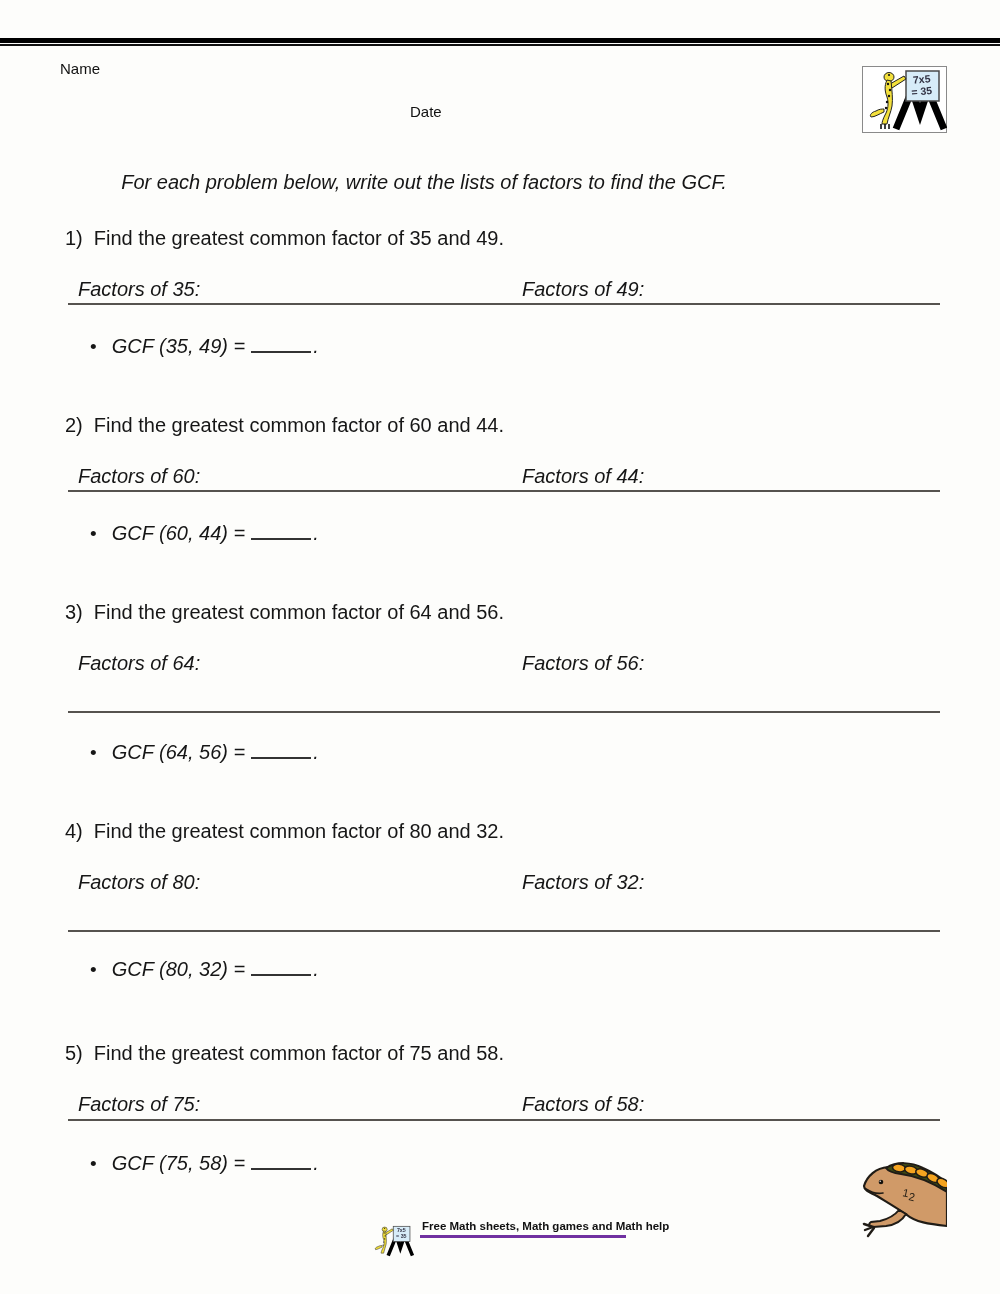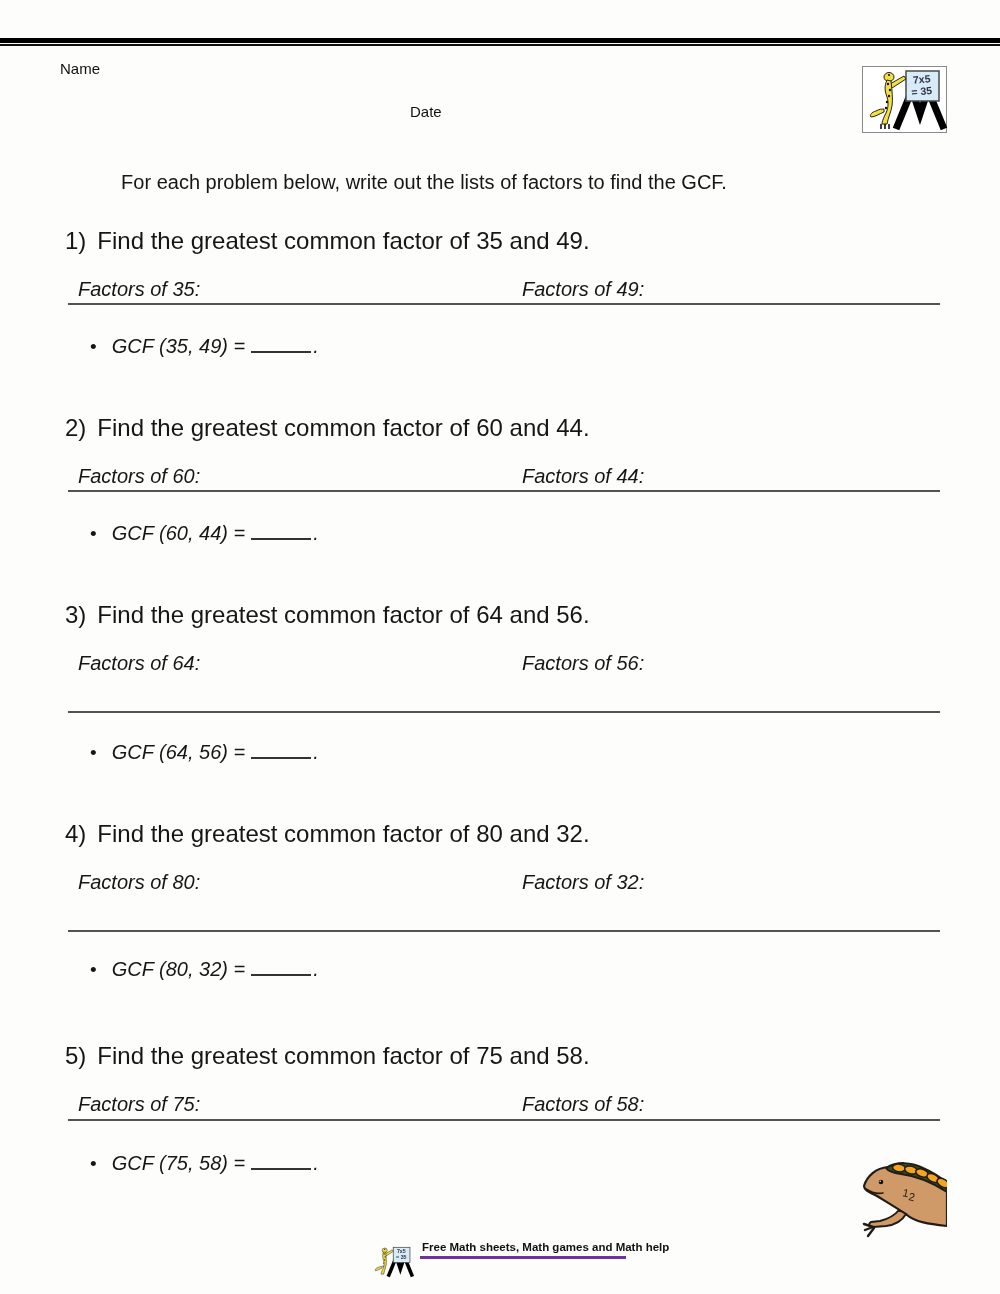--- a/index.html
+++ b/index.html
@@ -16,32 +16,32 @@
   .name-label { left:60px; }
   .date-label { left:410px;margin-top:43px; }
   .logo-box { position:absolute; left:862px; top:66px; }
   .title {
     position:absolute; left:57px; top:104px; white-space:nowrap;
     font-family:"Liberation Serif", serif; font-size:30px; letter-spacing:0.5px;
     color:#3d6ba5;
   }
   .instruction {
     position:absolute; left:0; top:171px; width:848px; text-align:center;
-    font-size:20px; color:#161616;
-  }
-  .p-heading { position:absolute; left:65px; font-size:24px; white-space:nowrap; color:#161616; }
+    font-size:20px; font-style:italic; color:#161616;
+  }
+  .p-heading { position:absolute; left:65px; font-size:20px; white-space:nowrap; color:#161616; }
   .p-heading .pnum { display:inline-block; margin-right:11px; }
   .p-factors { position:absolute; left:0; top:0; width:1000px; height:26px; font-size:20px; font-style:italic; color:#161616; }
   .p-factors .fleft  { position:absolute; left:78px;  top:0; white-space:nowrap; }
   .p-factors .fright { position:absolute; left:522px; top:0; white-space:nowrap; }
   .p-line { position:absolute; left:68px; width:872px; height:2px; background:#56534f; }
   .p-gcf { position:absolute; left:90px; font-size:20px; font-style:italic; white-space:nowrap; color:#161616; }
   .p-gcf .bullet { font-style:normal; font-size:19px; margin-right:15px; }
   .p-gcf .blank { display:inline-block; width:60px; height:14px; border-bottom:2px solid #333; margin-left:6px; margin-right:2px; }
-  .footer { position:absolute; left:372px; top:1216px; width:266px; height:52px;margin-top:21px; }
+  .footer { position:absolute; left:372px; top:1216px; width:266px; height:52px; }
   .f-giraffe { position:absolute; left:0; top:4px; }
   .f-tagline { position:absolute; left:50px; top:4px; font-size:11.5px; font-weight:bold; color:#111; white-space:nowrap; }
   .f-purple { position:absolute; left:48px; top:19px; width:206px; height:3px; background:#7030a0; }
   .f-wordmark { position:absolute; left:30px; top:21px; white-space:nowrap; }
   .f-wordmark svg { vertical-align:-5px; margin-right:-3px; }
   .wm-text {
     font-size:23px; font-weight:bold; letter-spacing:0.5px; color:#ffffff;
     text-shadow:-1.4px -1.4px 0 #000, 1.4px -1.4px 0 #000, -1.4px 1.4px 0 #000, 1.4px 1.4px 0 #000,
                 -1.4px 0 0 #000, 1.4px 0 0 #000, 0 -1.4px 0 #000, 0 1.4px 0 #000;
   }

